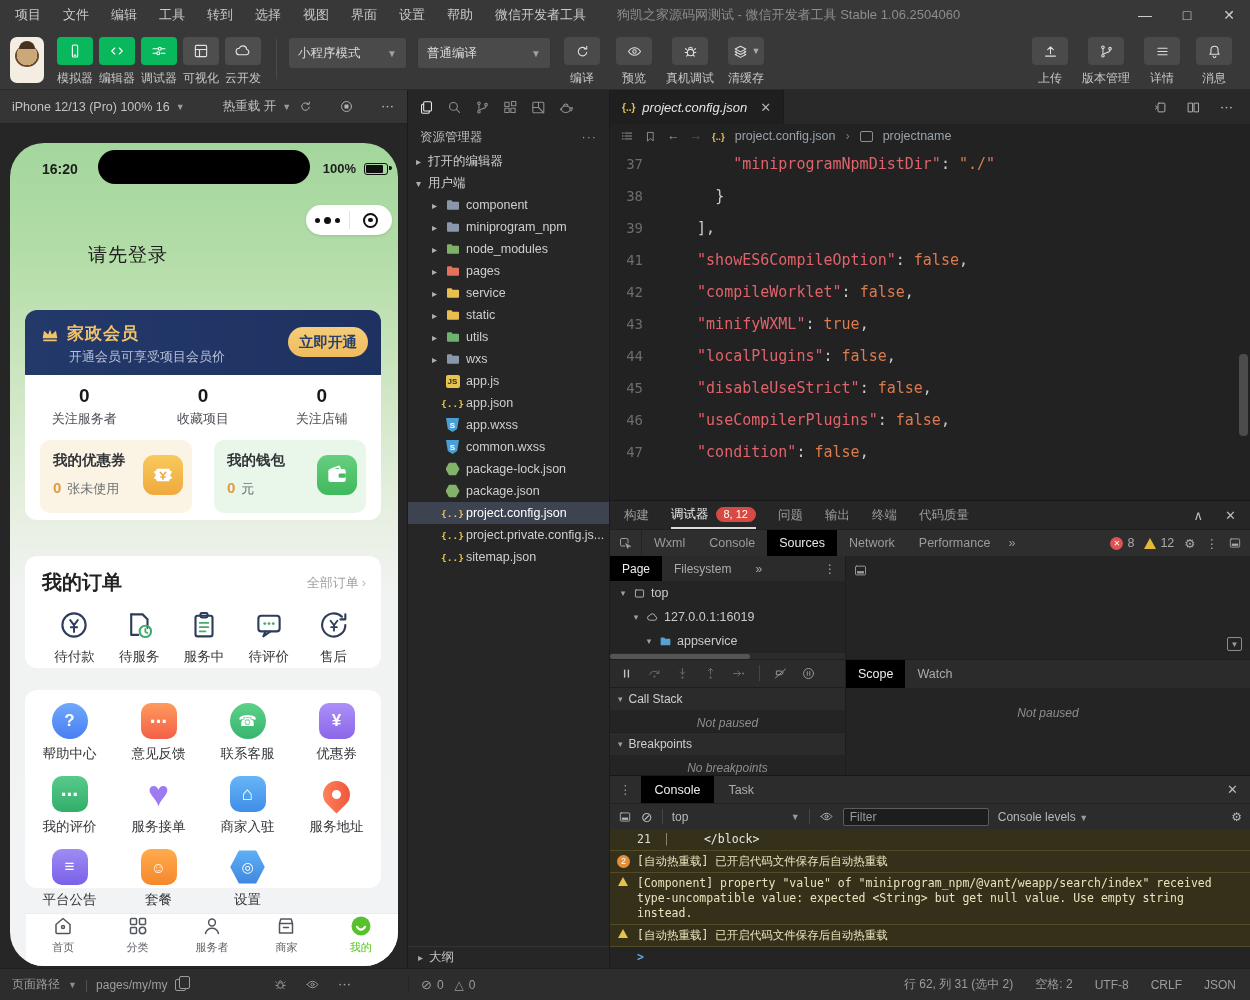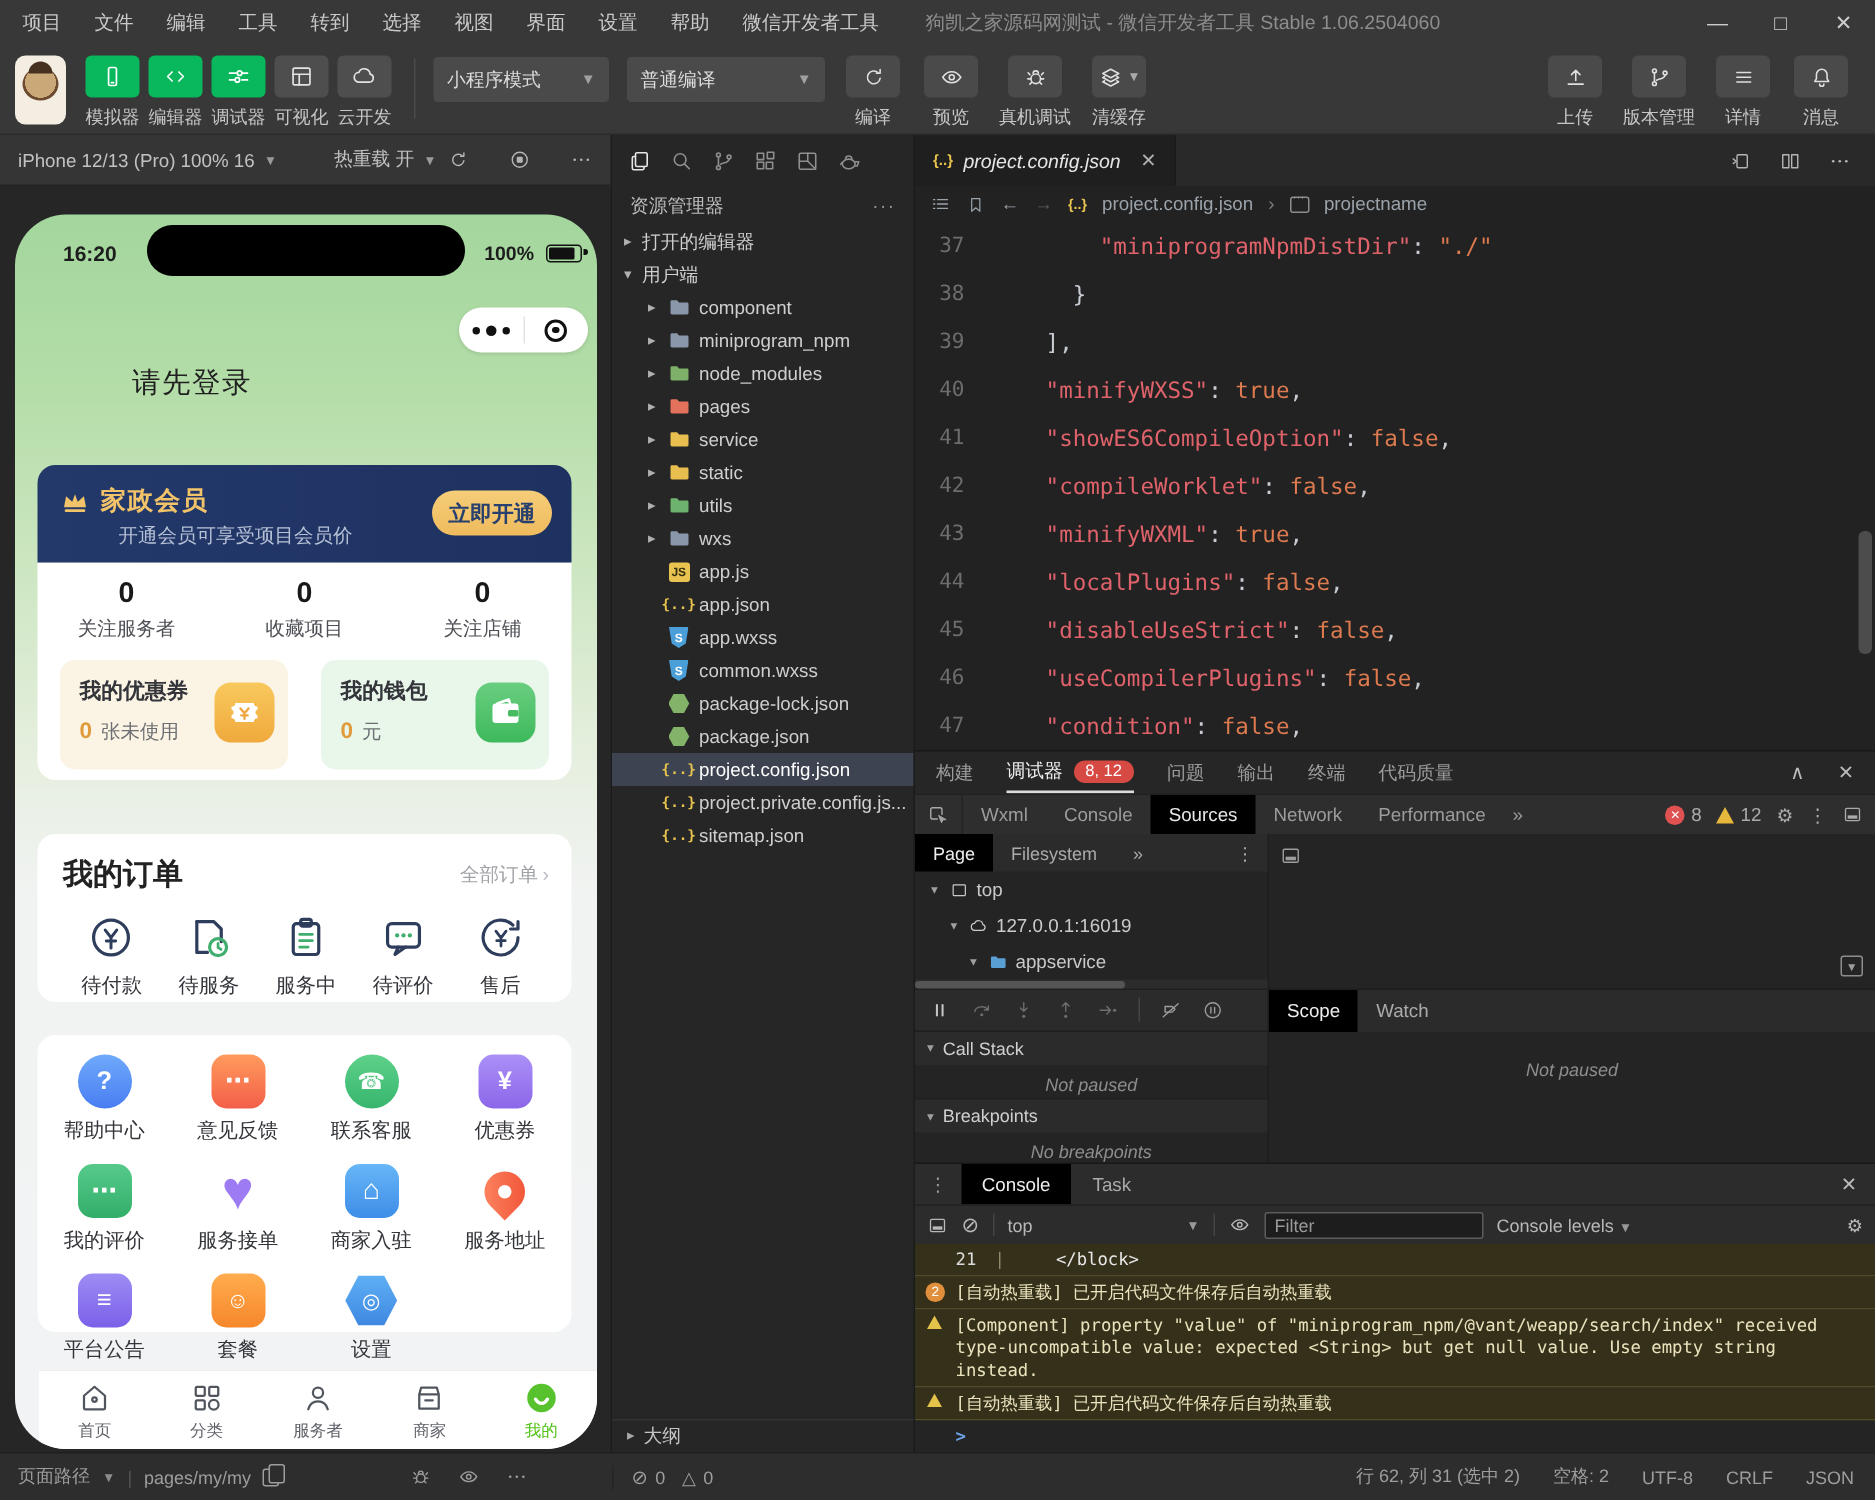--- a/index.html
+++ b/index.html
@@ -60,21 +60,21 @@
   #capsule .div{width:1px;height:18px;background:#e3e3e3}
   #capsule .ring{flex:1;display:flex;justify-content:center}
   #capsule .ring i{width:15px;height:15px;border:2.2px solid #111;border-radius:50%;position:relative}
   #capsule .ring i:after{content:"";position:absolute;left:3.2px;top:3.2px;width:4.5px;height:4.5px;background:#111;border-radius:50%}
   #plogin{position:absolute;left:78px;top:99px;font-size:19px;color:#202020;letter-spacing:1px}
 
   .pcard{position:absolute;left:15px;width:356px;border-radius:12px;background:#fff}
   #member{top:167px;height:210px;background:transparent}
   #member .mhead{height:65px;background:linear-gradient(90deg,#23396a,#1e3261);border-radius:12px 12px 0 0;position:relative;color:#f2c368}
   #member .mtitle{position:absolute;left:42px;top:12px;font-size:17px;font-weight:bold;letter-spacing:1px}
-  #member .msub{position:absolute;left:54px;top:38px;font-size:13px;color:#b7c1d6;font-weight:normal}
+  #member .msub{position:absolute;left:44px;top:38px;font-size:13px;color:#b7c1d6;font-weight:normal}
   #member .crown{position:absolute;left:14px;top:13px}
   #member .mbtn{position:absolute;right:13px;top:17px;width:80px;height:30px;background:linear-gradient(180deg,#f6cd79,#efbb5d);border-radius:16px;color:#28406e;font-weight:bold;font-size:14.5px;display:flex;align-items:center;justify-content:center}
   #member .mbody{height:145px;background:#fff;border-radius:0 0 12px 12px;padding-top:8px}
   #stats{display:flex}
   #stats .st{flex:1;text-align:center}
   #stats .v{font-size:19px;font-weight:bold;color:#17181a;line-height:26px}
   #stats .l{font-size:13px;color:#4d4f55;margin-top:1px}
   #purses{display:flex;gap:22px;padding:12px 15px 0 15px}
   .purse{flex:1;height:73px;border-radius:10px;padding:11px 10px 0 13px;position:relative}
   .purse.cream{background:#fbf4e4}
@@ -101,21 +101,21 @@
   .gitem{display:flex;flex-direction:column;align-items:center;gap:6px}
   .gitem .gl{font-size:13.5px;color:#33353a}
   .gi{width:36px;height:36px;display:flex;align-items:center;justify-content:center;color:#fff;font-size:17px;font-weight:bold}
   .gi.circle{border-radius:50%}
   .gi.rsq{border-radius:10px}
   .gi.hex{clip-path:polygon(26% 4%,74% 4%,98% 50%,74% 96%,26% 96%,2% 50%)}
   .gi.plain{font-size:36px;line-height:36px}
   .pinshape{width:27px;height:27px;border-radius:50% 50% 50% 0;transform:rotate(-45deg);background:linear-gradient(135deg,#ff8a64,#ee4e32);display:flex;align-items:center;justify-content:center}
   .pinshape i{width:9px;height:9px;border-radius:50%;background:#fff}
 
-  #ptabbar{position:absolute;left:16px;right:0;bottom:0;height:53px;background:#fff;border-top:1px solid #ededed;display:flex;align-items:center}
+  #ptabbar{position:absolute;left:16px;right:0;bottom:0;height:53px;background:#fff;border-top:1px solid #ededed;display:flex;}
   .ptab{flex:1;display:flex;flex-direction:column;align-items:center;gap:2px}
   .ptab .tl{font-size:11px;color:#606269}
   .ptab.active .tl{color:#52c41a}
   .ptab svg{color:#51565e}
 
   
   #exp-col{width:202px;flex:none;background:#262626;border-right:1px solid #1b1b1b;display:flex;flex-direction:column;overflow:hidden}
   #acts{height:34px;display:flex;align-items:center;padding:0 10px;gap:11px;color:#8f8f8f}
   #acts .on{color:#e8e8e8}
   #exp-head{height:26px;display:flex;align-items:center;padding:0 12px;color:#bdbdbd;font-size:12.5px}
@@ -1042,24 +1042,20 @@
       <span class="ln">37</span>
       <span class="ctext">      <span class="tok k">"miniprogramNpmDistDir"</span><span class="tok p">: </span><span class="tok s">"./"</span></span>
     </div>
           <div class="cline">
       <span class="ln">38</span>
       <span class="ctext">    <span class="tok p">}</span></span>
     </div>
           <div class="cline">
       <span class="ln">39</span>
       <span class="ctext">  <span class="tok p">],</span></span>
-    </div>
-          <div class="cline">
-      <span class="ln">40</span>
-      <span class="ctext">  <span class="tok k">"minifyWXSS"</span><span class="tok p">: </span><span class="tok b">true</span><span class="tok p">,</span></span>
     </div>
           <div class="cline">
       <span class="ln">41</span>
       <span class="ctext">  <span class="tok k">"showES6CompileOption"</span><span class="tok p">: </span><span class="tok b">false</span><span class="tok p">,</span></span>
     </div>
           <div class="cline">
       <span class="ln">42</span>
       <span class="ctext">  <span class="tok k">"compileWorklet"</span><span class="tok p">: </span><span class="tok b">false</span><span class="tok p">,</span></span>
     </div>
           <div class="cline">

